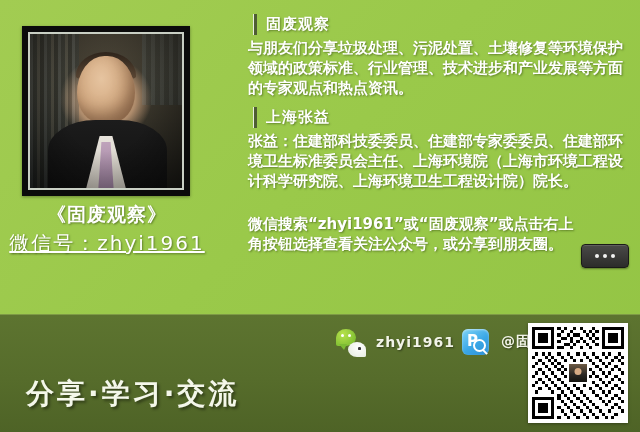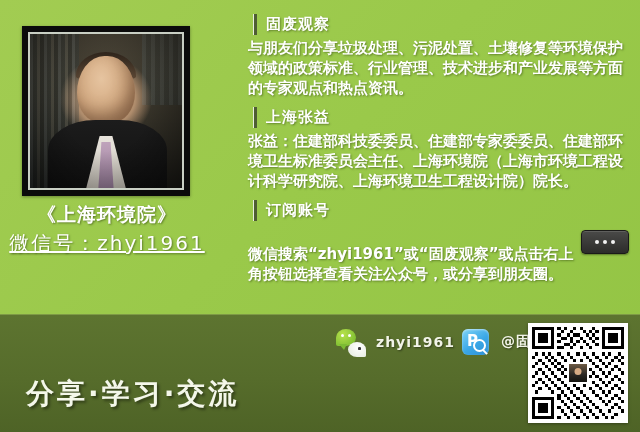--- a/index.html
+++ b/index.html
@@ -362,21 +362,21 @@
         <div class="head"></div>
         <div class="body"></div>
         <div class="shirt"></div>
         <div class="tie"></div>
         <div class="vignette"></div>
       </div>
     </div>
   </div>
 
   <div class="caption">
-    <div class="caption-title">《上海环境院》</div>
+    <div class="caption-title">《固废观察》</div>
     <div class="caption-id">微信号：zhyi1961</div>
   </div>
 
   <div class="sections">
 
     <div class="section">
       <div class="sec-head">
         <span class="sec-bar"></span>
         <span class="sec-title">固废观察</span>
       </div>
@@ -385,24 +385,20 @@
 
     <div class="section">
       <div class="sec-head">
         <span class="sec-bar"></span>
         <span class="sec-title">上海张益</span>
       </div>
       <div class="sec-body">张益：住建部科技委委员、住建部专家委委员、住建部环境卫生标准委员会主任、上海环境院（上海市环境工程设计科学研究院、上海环境卫生工程设计院）院长。</div>
     </div>
 
     <div class="section">
-      <div class="sec-head">
-        <span class="sec-bar"></span>
-        <span class="sec-title">订阅账号</span>
-      </div>
       <div class="sec-body with-button">微信搜索“zhyi1961”或“固废观察”或点击右上角按钮选择查看关注公众号，或分享到朋友圈。</div>
       <div class="more-button">
         <i></i>
         <i></i>
         <i></i>
       </div>
     </div>
 
   </div>
 

